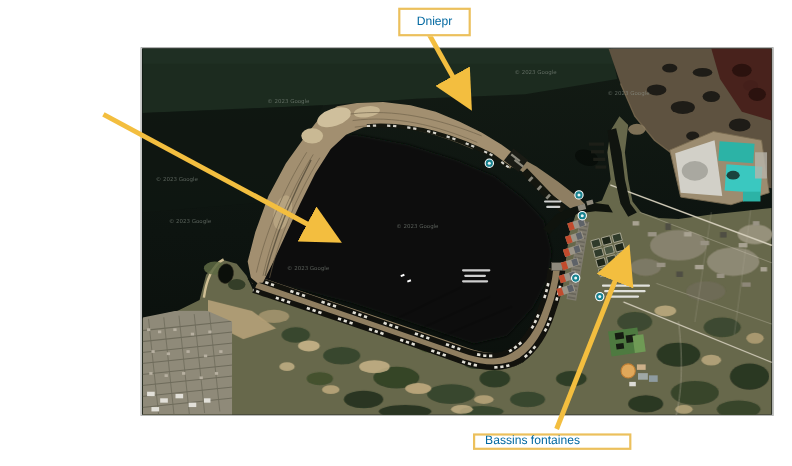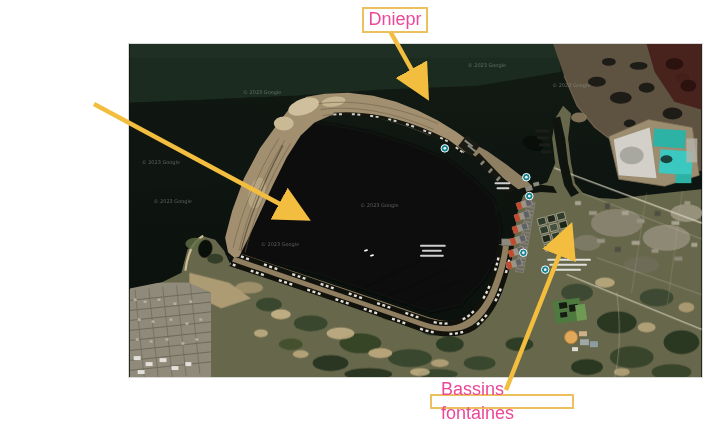--- a/index.html
+++ b/index.html
@@ -3,21 +3,21 @@
 <meta charset="utf-8">
 <style>
   html,body{margin:0;padding:0;background:#ffffff;}
   .page{position:relative;width:720px;height:424px;background:#ffffff;overflow:hidden;
         font-family:"Liberation Sans",sans-serif;}
   .map{position:absolute;left:128px;top:43px;width:575px;height:335px;
        border:1px solid #d9d9d9;box-sizing:border-box;background:#0d1410;}
   .map svg{display:block;}
   .overlay{position:absolute;left:0;top:0;width:720px;height:424px;pointer-events:none;}
   .callout{position:absolute;background:#ffffff;border:2px solid var(--callout-border,#ECC05C);
-           color:#ec4899;font-size:18px;line-height:1.32;box-sizing:border-box;
+           color:#0369a1;font-size:11px;line-height:1.32;box-sizing:border-box;
            display:flex;align-items:center;}
   .callout.center{justify-content:center;}
   .callout .txt{display:block;}
   #co-dniepr{left:362px;top:7px;width:66px;height:26px;}
   #co-bassin{left:18px;top:61px;width:75px;height:43px;padding-left:8px;align-items:center;}
   #co-fontaines{left:430px;top:394px;width:144px;height:15px;padding-left:9px;}
 </style>
 </head>
 <body>
 

